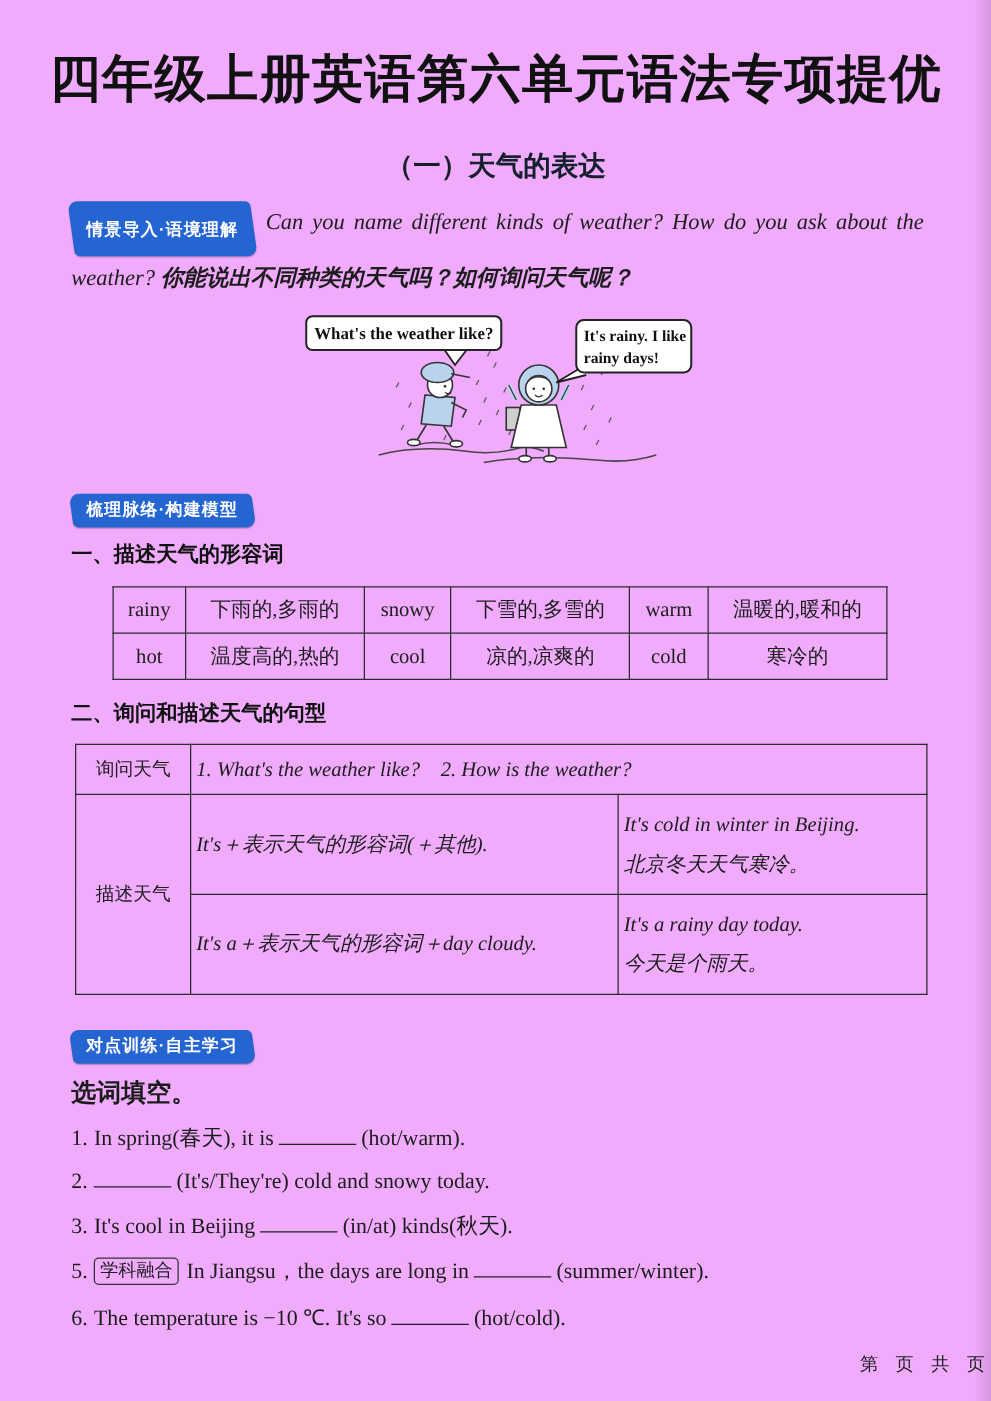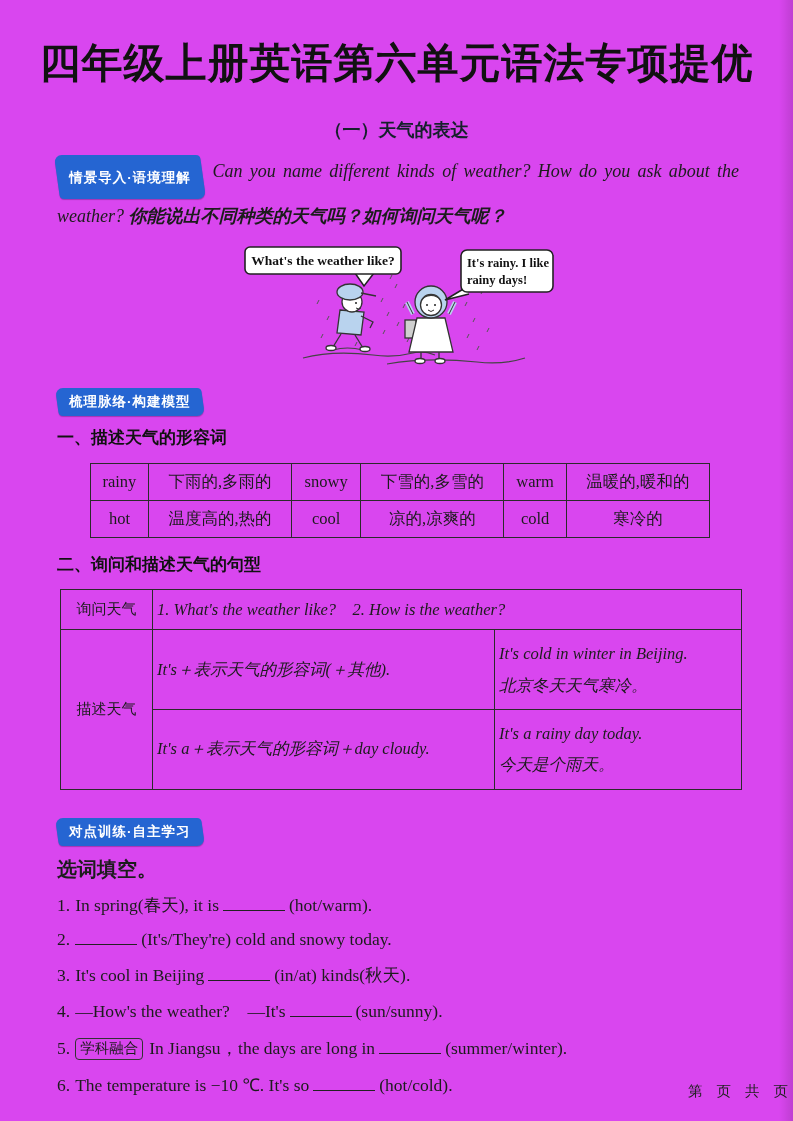--- a/index.html
+++ b/index.html
@@ -1,21 +1,21 @@
 <!DOCTYPE html>
 <html><head>
 <meta charset="utf-8">
 <style>
   * { margin: 0; padding: 0; box-sizing: border-box; }
   html, body { background: #e8e8e8; }
   .page {
     position: relative;
     width: 793px; height: 1121px;
     margin: 0 auto;
-    background: #d946ef;
+    background: #f0abfc;
     overflow: hidden;
     color: #1c1c1c;
     font-family: "Liberation Serif", serif;
   }
   .page::after{
     content:""; position:absolute; top:0; right:0; bottom:0; width:14px;
     background: linear-gradient(to right, rgba(0,0,0,0), rgba(0,0,0,0.12));
     pointer-events:none;
   }
   .doc-title{
@@ -25,21 +25,21 @@
     font-weight: 900;
     font-size: 41px;
     letter-spacing: 1px;
     color: #111;
   }
   .doc-subtitle{
     margin-top: 27px;
     text-align: center;
     font-family: "Liberation Sans", sans-serif;
     font-weight: 700;
-    font-size: 18px;
+    font-size: 22px;
     color: #16202c;
   }
   .badge{
     display: inline-block;
     background: #2565d2;
     border-radius: 8px 4px 8px 4px;
     transform: skewX(8deg);
     padding: 4px 12px 5px 12px;
     box-shadow: 0 1px 1px rgba(0,0,0,0.25);
   }
@@ -282,23 +282,20 @@
     <li>
       <span class="num">1.</span><span class="pre">In spring(春天), it is</span><span class="blank"></span><span class="post">(hot/warm).</span>
     </li>
     <li>
       <span class="num">2.</span><span class="blank"></span><span class="post">(It's/They're) cold and snowy today.</span>
     </li>
     <li>
       <span class="num">3.</span><span class="pre">It's cool in Beijing</span><span class="blank"></span><span class="post">(in/at) kinds(秋天).</span>
     </li>
     <li>
-      <span class="num">4.</span><span class="pre">—How's the weather?　—It's</span><span class="blank"></span><span class="post">(sun/sunny).</span>
-    </li>
-    <li>
       <span class="num">5.</span><span class="fusion-box">学科融合</span><span class="pre">In Jiangsu，the days are long in</span><span class="blank"></span><span class="post">(summer/winter).</span>
     </li>
     <li>
       <span class="num">6.</span><span class="pre">The temperature is −10 ℃. It's so</span><span class="blank"></span><span class="post">(hot/cold).</span>
     </li>
   </ol>
 
   <div class="page-footer">第 页 共 页</div>
 
 </div>

